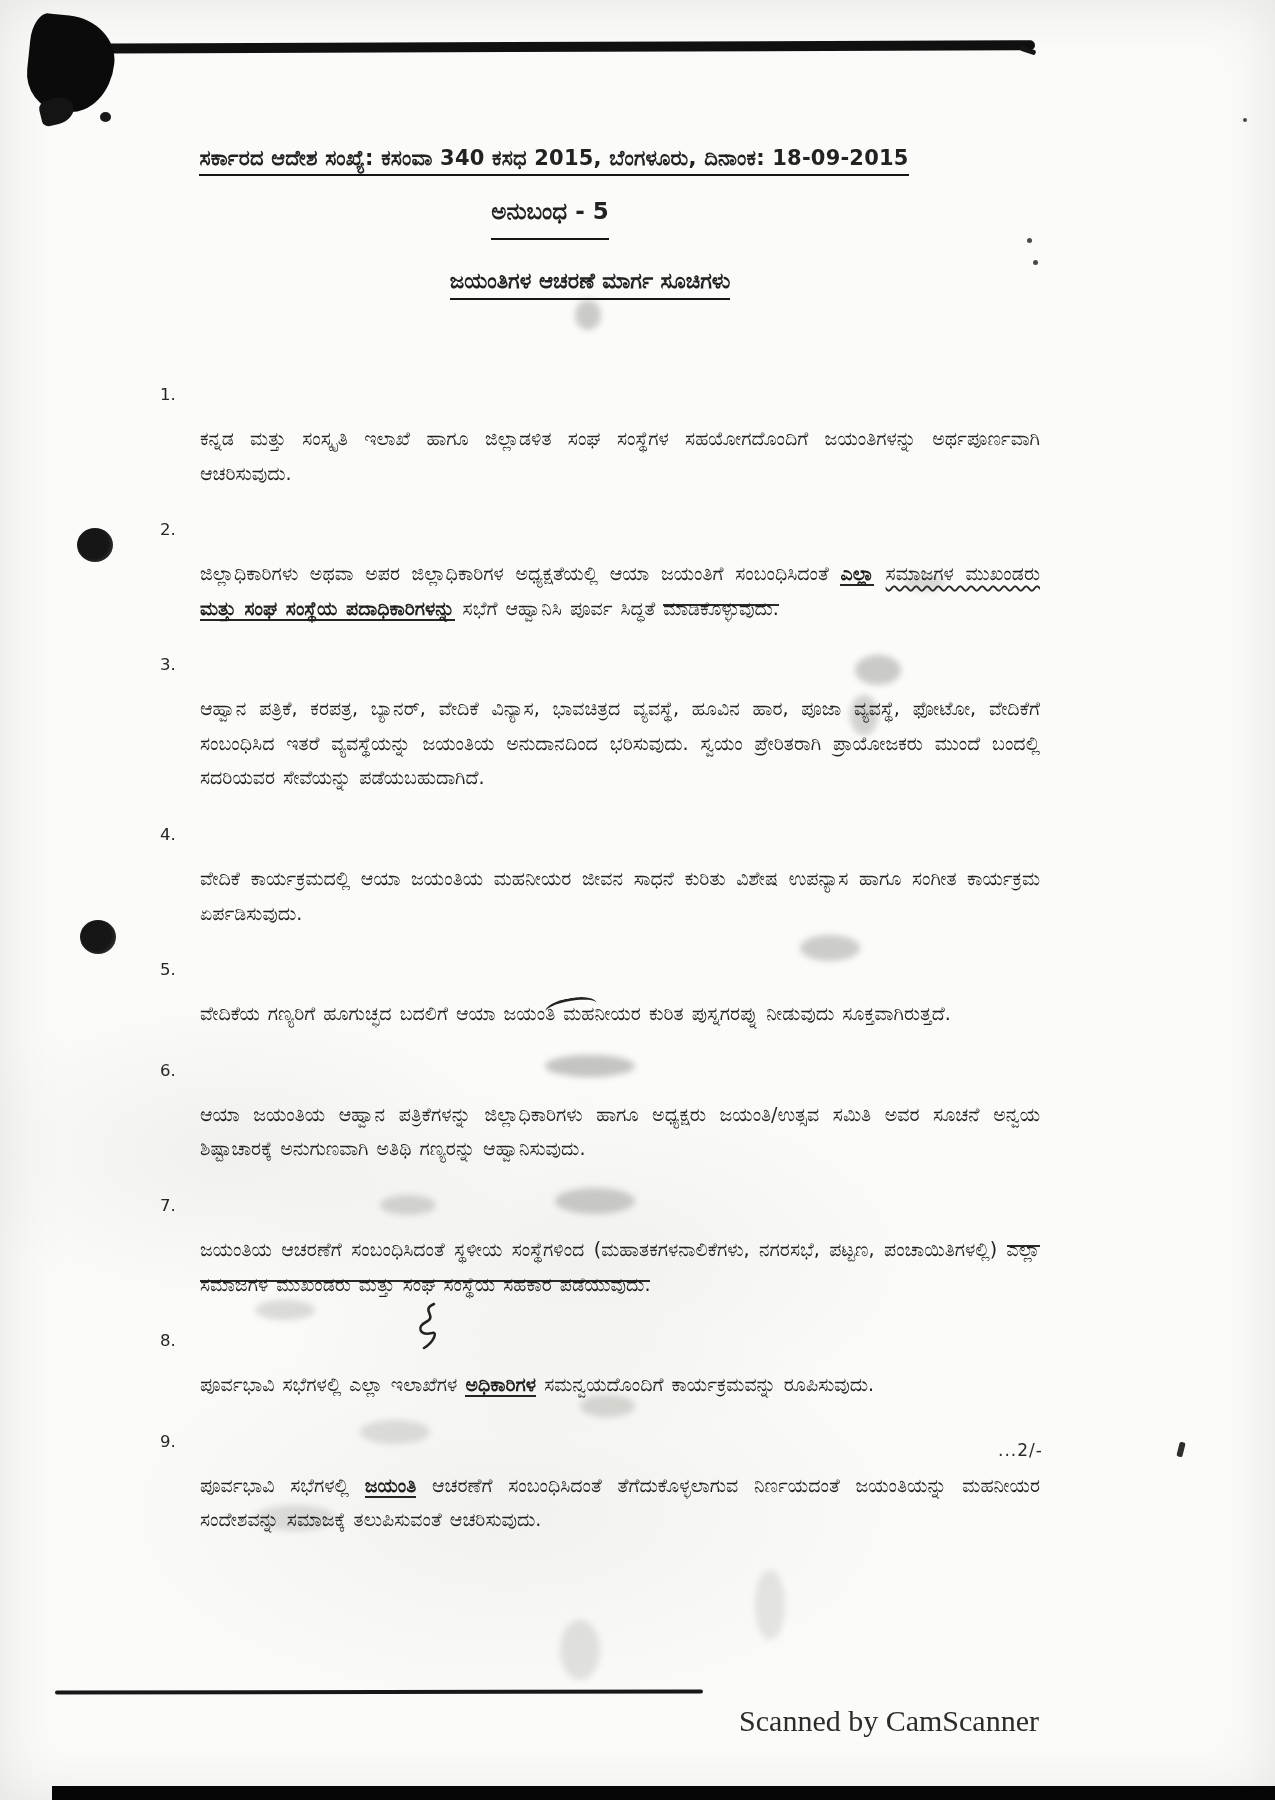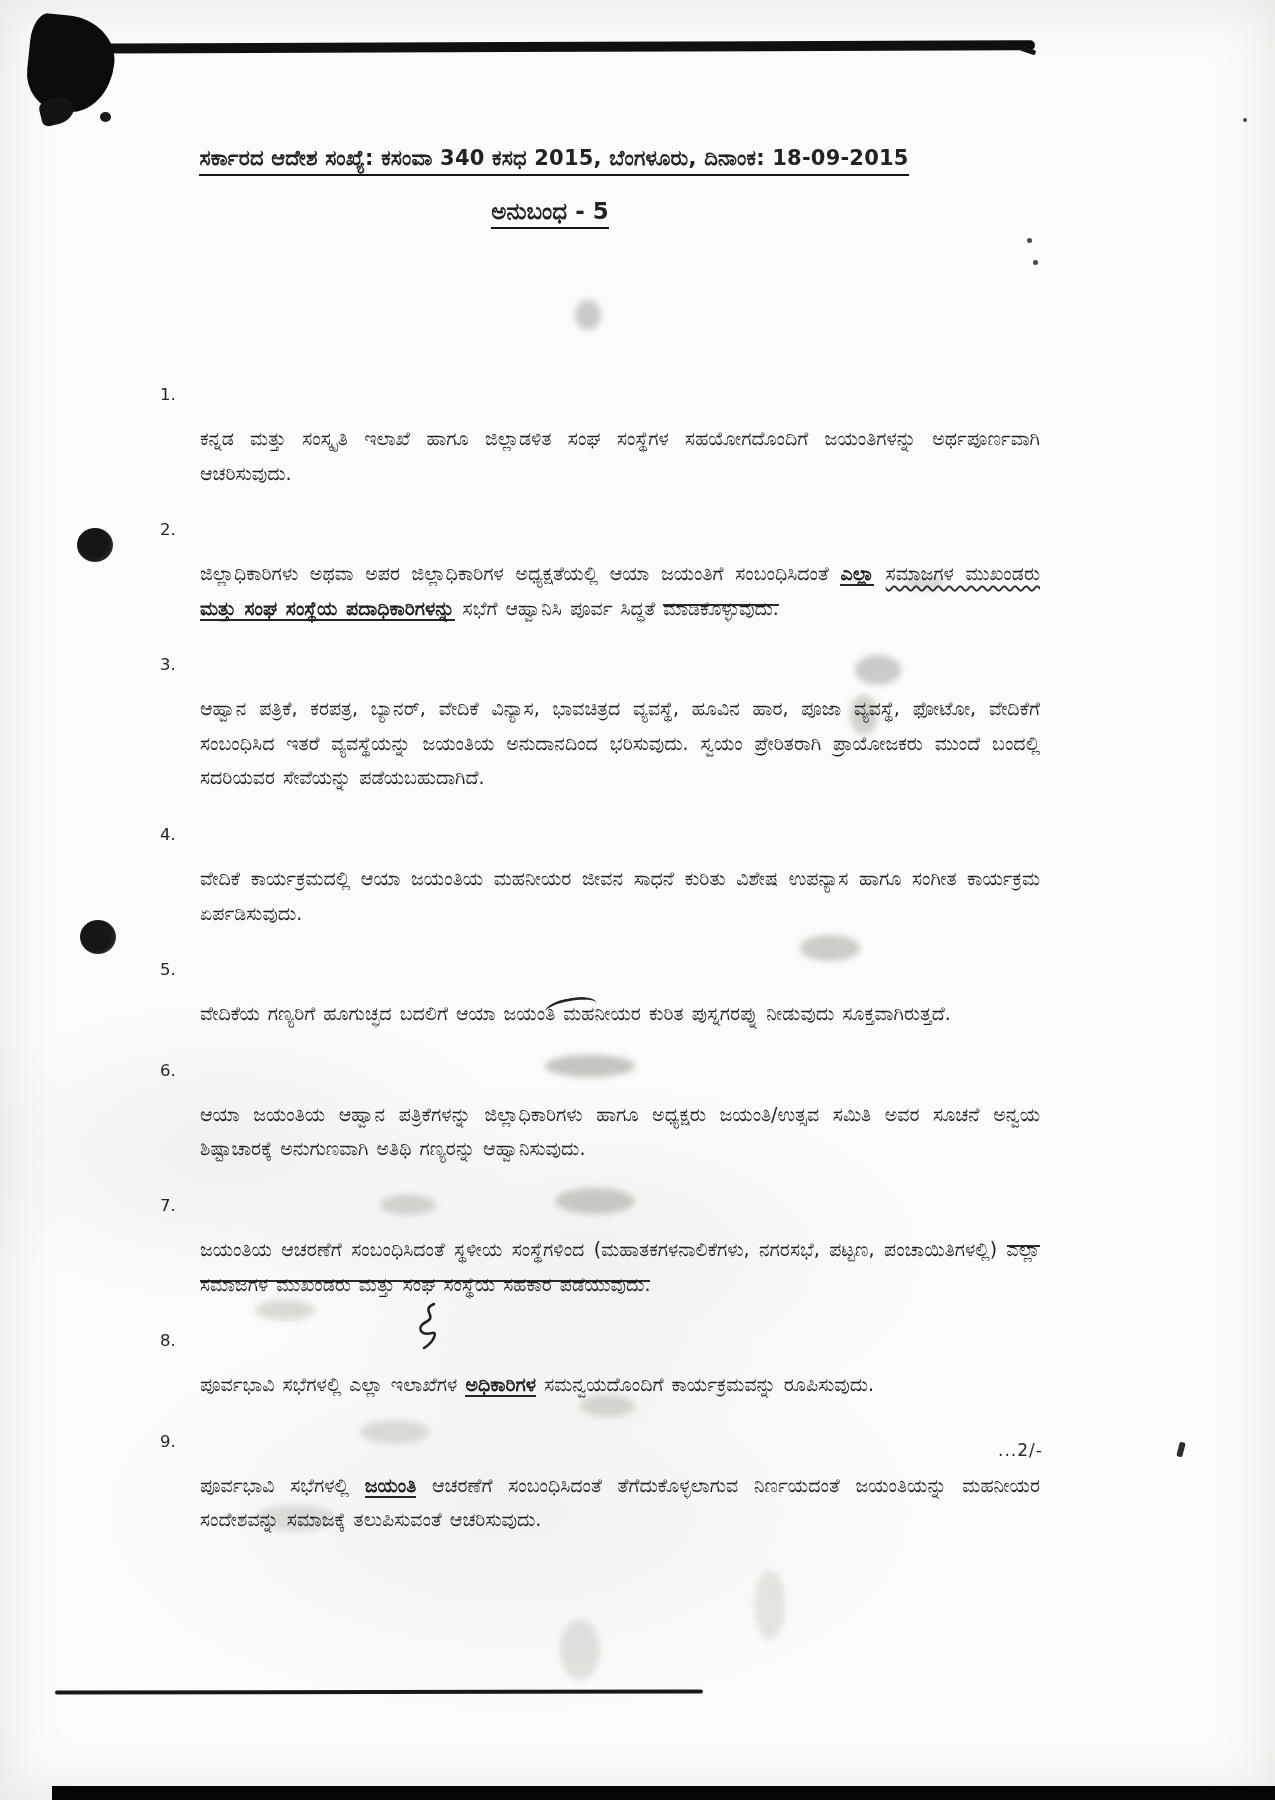--- a/index.html
+++ b/index.html
@@ -32,21 +32,21 @@
   .bottom-line { position:absolute; left:55px; top:1690px; width:648px; height:4px; background:#181818; border-radius:2px; transform:rotate(-.1deg); }
   .bottom-bar { position:absolute; left:52px; top:1786px; width:1223px; height:14px; background:#060606; }
   .pen-mark-small { position:absolute; left:1178px; top:1442px; width:6px; height:15px; background:#2e2e2c; border-radius:2px; transform:rotate(14deg); }
   .pen-arc { position:absolute; left:545px; top:998px; width:52px; height:16px; border-top:3px solid #232323; border-radius:50%; transform:rotate(-10deg); }
   .pen-squiggle { position:absolute; left:408px; top:1300px; }
 
   
   .header-order { position:absolute; left:114px; top:146px; width:880px; text-align:center; font-size:21px; font-weight:bold; letter-spacing:.2px; }
   .header-order .u { border-bottom:2.5px solid #161616; padding-bottom:4px; }
   .annexure { position:absolute; left:110px; top:198px; width:880px; text-align:center; font-size:23px; font-weight:bold; }
-  .annexure .u { border-bottom:2.5px solid #161616; padding-bottom:3px; }
+  .annexure .u { border-bottom:2.5px solid #161616; padding-bottom:14px; }
   .doc-title { position:absolute; left:160px; top:268px; width:860px; text-align:center; font-size:21.5px; font-weight:bold; }
   .doc-title .u { border-bottom:2.5px solid #161616; padding-bottom:5px; }
 
   
   .glist { position:absolute; left:160px; top:382px; width:880px; }
   .gitem { display:flex; align-items:flex-start; margin-bottom:27px; }
   .gnum { width:40px; flex:0 0 40px; font-size:16.5px; padding-top:3px; color:#262626; }
   .gtext { flex:1; font-size:19px; line-height:1.82; text-align:justify; color:#1f1f1f; word-spacing:2px;margin-top:39px; }
 
   .pen-underline { border-bottom:2.5px solid #262624;font-weight:bold; }
@@ -94,20 +94,23 @@
     <path d="M26 4 C 12 10, 30 16, 18 22 C 8 27, 12 36, 24 33 C 30 31, 26 42, 16 48" stroke="#232321" stroke-width="2.6" fill="none" stroke-linecap="round"></path>
   </svg>
   <div class="pen-mark-small"></div>
 
   <div class="header-order">
     <span class="u">ಸರ್ಕಾರದ ಆದೇಶ ಸಂಖ್ಯೆ: ಕಸಂವಾ 340 ಕಸಧ 2015, ಬೆಂಗಳೂರು, ದಿನಾಂಕ: 18-09-2015</span>
   </div>
   <div class="annexure">
     <span class="u">ಅನುಬಂಧ - 5</span>
   </div>
+  <div class="doc-title">
+    <span class="u">ಜಯಂತಿಗಳ ಆಚರಣೆ ಮಾರ್ಗ ಸೂಚಿಗಳು</span>
+  </div>
 
   <div class="glist">
       <div class="gitem">
       <div class="gnum">1.</div>
       <div class="gtext"><span>ಕನ್ನಡ ಮತ್ತು ಸಂಸ್ಕೃತಿ ಇಲಾಖೆ ಹಾಗೂ ಜಿಲ್ಲಾಡಳಿತ ಸಂಘ ಸಂಸ್ಥೆಗಳ ಸಹಯೋಗದೊಂದಿಗೆ ಜಯಂತಿಗಳನ್ನು ಅರ್ಥಪೂರ್ಣವಾಗಿ ಆಚರಿಸುವುದು.</span></div>
     </div>
       <div class="gitem">
       <div class="gnum">2.</div>
       <div class="gtext"><span>ಜಿಲ್ಲಾಧಿಕಾರಿಗಳು ಅಥವಾ ಅಪರ ಜಿಲ್ಲಾಧಿಕಾರಿಗಳ ಅಧ್ಯಕ್ಷತೆಯಲ್ಲಿ ಆಯಾ ಜಯಂತಿಗೆ ಸಂಬಂಧಿಸಿದಂತೆ </span><span class="pen-underline">ಎಲ್ಲಾ</span><span> </span><span class="pen-wavy">ಸಮಾಜಗಳ ಮುಖಂಡರು</span><span> </span><span class="pen-underline">ಮತ್ತು ಸಂಘ ಸಂಸ್ಥೆಯ ಪದಾಧಿಕಾರಿಗಳನ್ನು</span><span> ಸಭೆಗೆ ಆಹ್ವಾನಿಸಿ ಪೂರ್ವ ಸಿದ್ಧತೆ </span><span class="pen-strike">ಮಾಡಿಕೊಳ್ಳುವುದು.</span></div>
     </div>
@@ -136,15 +139,16 @@
       <div class="gtext"><span>ಪೂರ್ವಭಾವಿ ಸಭೆಗಳಲ್ಲಿ ಎಲ್ಲಾ ಇಲಾಖೆಗಳ </span><span class="pen-underline">ಅಧಿಕಾರಿಗಳ</span><span> ಸಮನ್ವಯದೊಂದಿಗೆ ಕಾರ್ಯಕ್ರಮವನ್ನು ರೂಪಿಸುವುದು.</span></div>
     </div>
       <div class="gitem">
       <div class="gnum">9.</div>
       <div class="gtext"><span>ಪೂರ್ವಭಾವಿ ಸಭೆಗಳಲ್ಲಿ </span><span class="pen-underline">ಜಯಂತಿ</span><span> ಆಚರಣೆಗೆ ಸಂಬಂಧಿಸಿದಂತೆ ತೆಗೆದುಕೊಳ್ಳಲಾಗುವ ನಿರ್ಣಯದಂತೆ ಜಯಂತಿಯನ್ನು ಮಹನೀಯರ ಸಂದೇಶವನ್ನು ಸಮಾಜಕ್ಕೆ ತಲುಪಿಸುವಂತೆ ಆಚರಿಸುವುದು.</span></div>
     </div>
     </div>
 
   <div class="page-ref">...2/-</div>
   <div class="bottom-line"></div>
+  <div class="scanner-credit">Scanned by CamScanner</div>
   <div class="bottom-bar"></div>
 
 </div>
 
 </body></html>

